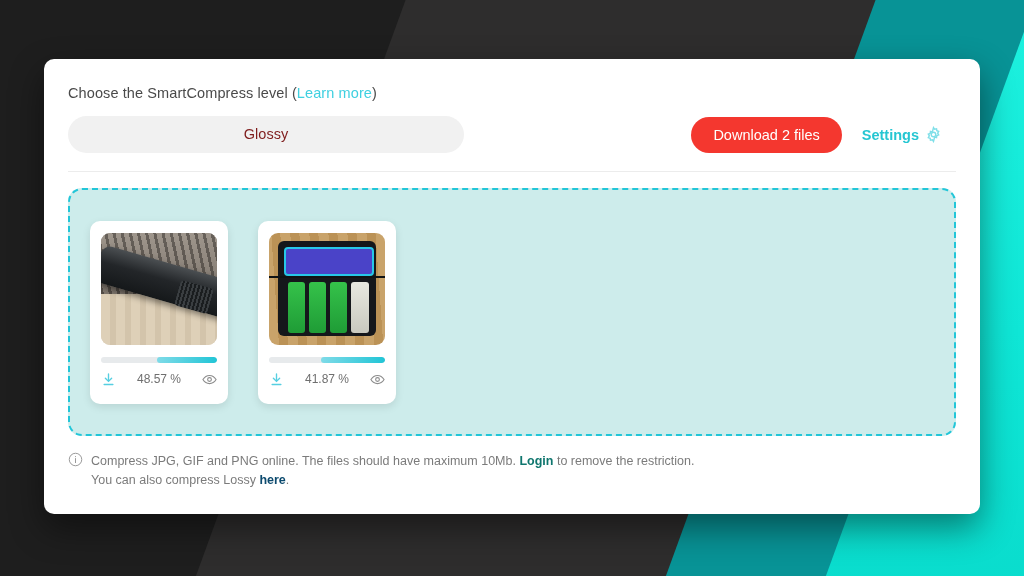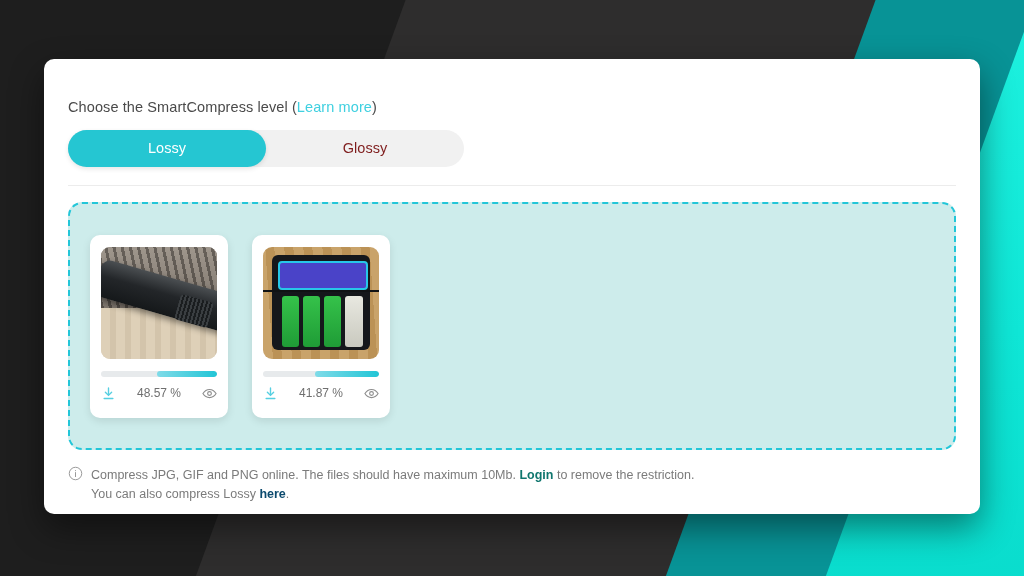--- a/index.html
+++ b/index.html
@@ -15,21 +15,21 @@
   .b3{left:770px;width:170px;background:#089396;}
   .b4b{left:930px;width:420px;background:linear-gradient(180deg,#23f5e2 0%,#0fe6d6 55%,#07d8c9 100%);}
 
   .panel{
     position:absolute;left:44px;top:59px;width:936px;height:455px;
     background:#ffffff;border-radius:10px;
     box-shadow:0 14px 34px rgba(0,0,0,.45);
     overflow:hidden;
   }
 
-  .head{padding:40px 24px 0 24px;}
+  .head{padding:26px 24px 0 24px;}
   .headline{font-size:14.5px;color:#4a4a4a;letter-spacing:.1px;}
   .headline .lnk{color:#3fd0e0;}
   .lnk{text-decoration:none;}
 
   .row{display:flex;align-items:center;justify-content:space-between;margin-top:15px;padding-bottom:18px;}
   .tabs{display:flex;align-items:center;width:396px;height:37px;background:#f1f1f1;border-radius:19px;position:relative;}
   .tab{flex:1;height:37px;line-height:37px;text-align:center;font-size:14.5px;color:#7f1d1d;border-radius:19px;cursor:pointer;}
   .tab.active{background:#25c6d2;color:#ffffff;box-shadow:0 2px 5px rgba(0,0,0,.10);}
 
   .actions{display:flex;align-items:center;gap:20px;padding-right:14px;}
@@ -38,21 +38,21 @@
     height:36px;padding:0 22px;font-size:14.5px;cursor:pointer;
     font-family:"Liberation Sans", sans-serif;
   }
   .settings{display:flex;align-items:center;gap:6px;color:#25c6d2;font-size:14.5px;font-weight:bold;cursor:pointer;}
 
   .divider{height:1px;background:#ececec;margin:0 24px;}
 
   .dropzone{
     margin:16px 24px 0 24px;height:248px;
     background:#cdeceb;border:2px dashed #22c6d8;border-radius:14px;
-    display:flex;align-items:center;padding-left:20px;gap:24px;box-sizing:border-box;
+    display:flex;align-items:center;padding-left:20px;gap:30px;box-sizing:border-box;
   }
 
   .card{
     width:138px;height:183px;background:#fff;border-radius:10px;
     box-shadow:0 3px 8px rgba(0,0,0,.10);
     display:flex;flex-direction:column;align-items:center;padding-top:12px;box-sizing:border-box;
   }
   .thumb{width:116px;height:112px;border-radius:9px;overflow:hidden;position:relative;}
   .bar{width:116px;height:6px;background:#e7eaec;border-radius:3px;margin-top:12px;overflow:hidden;}
   .fill{height:6px;border-radius:3px;background:linear-gradient(90deg,#7fdbe8 0%,#21c5d6 100%);}
@@ -98,24 +98,35 @@
   <div class="band b4b"></div>
 </div>
 
 <div class="panel">
 
   <div class="head">
     <div class="headline"><span>Choose the SmartCompress level (</span><a class="lnk" href="#">Learn more</a><span>)</span></div>
 
     <div class="row">
       <div class="tabs">
-        <div class="tab active">Lossy</div>
         <div class="tab">Glossy</div>
       </div>
 
+      <div class="actions">
+        <button class="dl-btn">Download 2 files</button>
+        <div class="settings">
+          <span>Settings</span>
+          <span>
+            <svg width="17" height="17" viewBox="0 0 24 24" fill="none" stroke="#7fdfe8" stroke-width="2">
+              <circle cx="12" cy="12" r="3.2"></circle>
+              <path d="M12 2.2l1.6 2.3 2.7-.6.4 2.8 2.6 1-1.4 2.4 1.4 2.4-2.6 1-.4 2.8-2.7-.6L12 21.8l-1.6-2.3-2.7.6-.4-2.8-2.6-1L6.1 13.9 4.7 11.5l2.6-1 .4-2.8 2.7.6z"></path>
+            </svg>
+          </span>
+        </div>
+      </div>
     </div>
   </div>
 
   <div class="divider"></div>
 
   <div class="dropzone">
 
     <div class="card">
       <div class="thumb t1">
         <div class="bark"></div>

